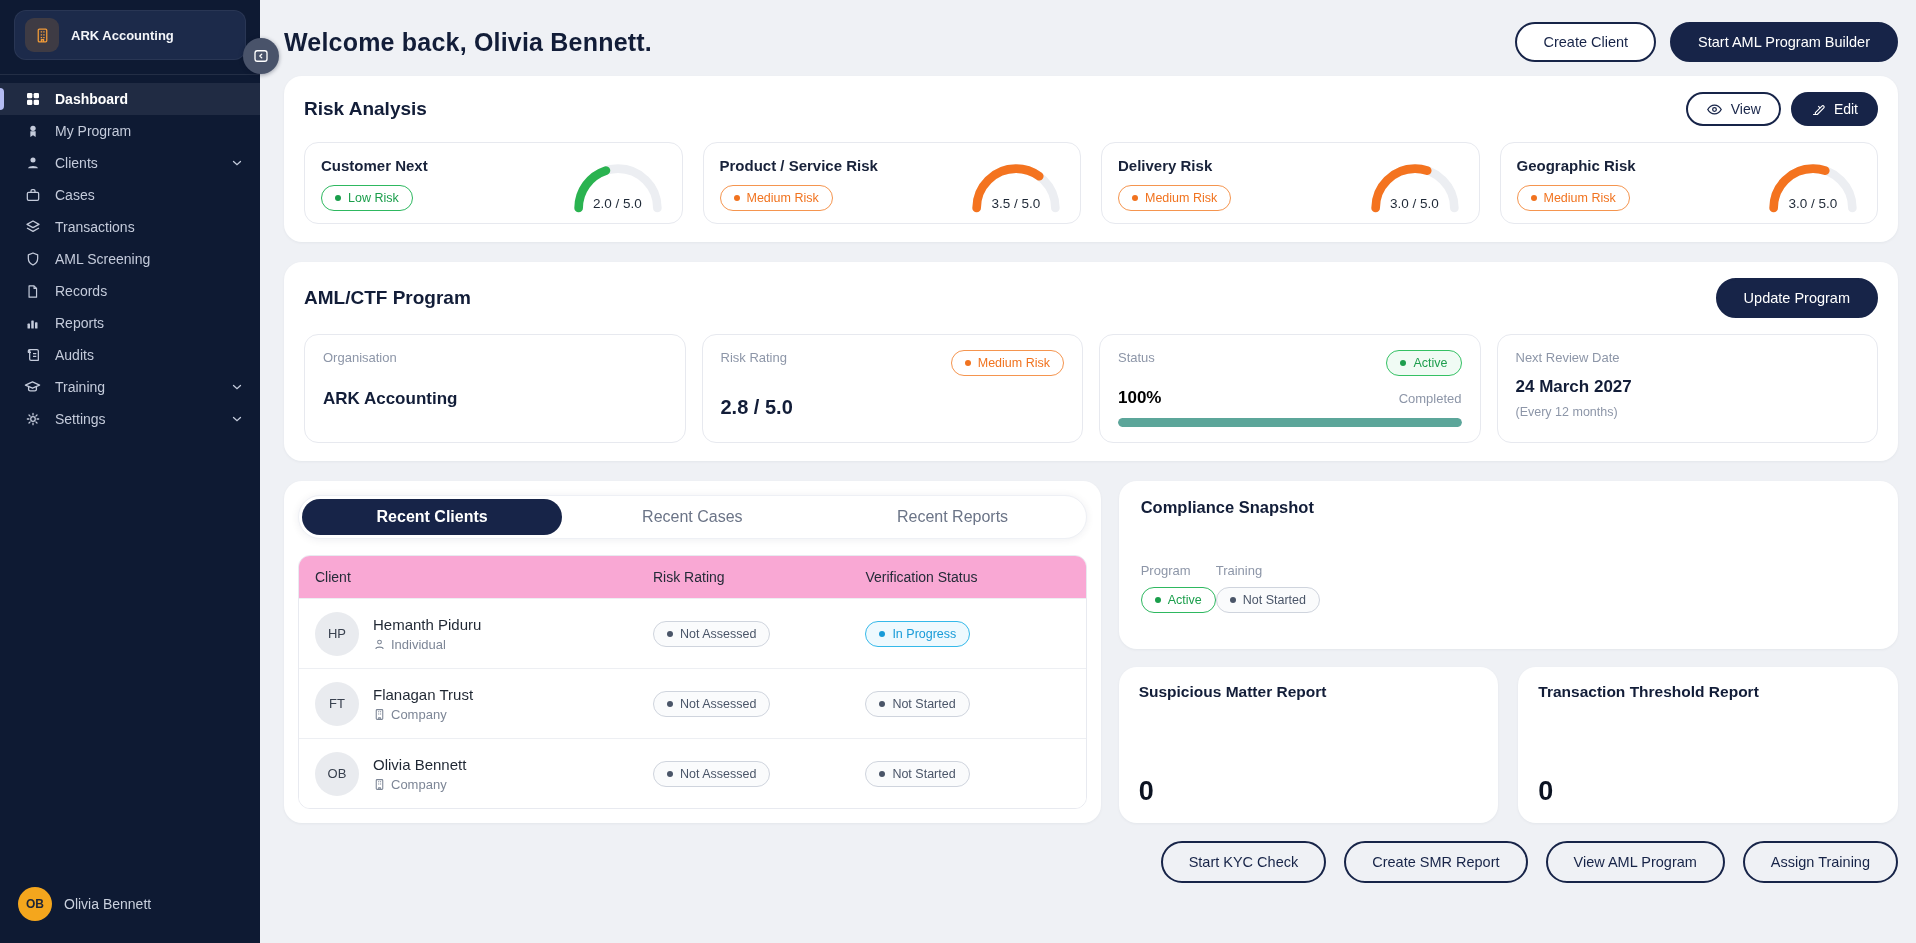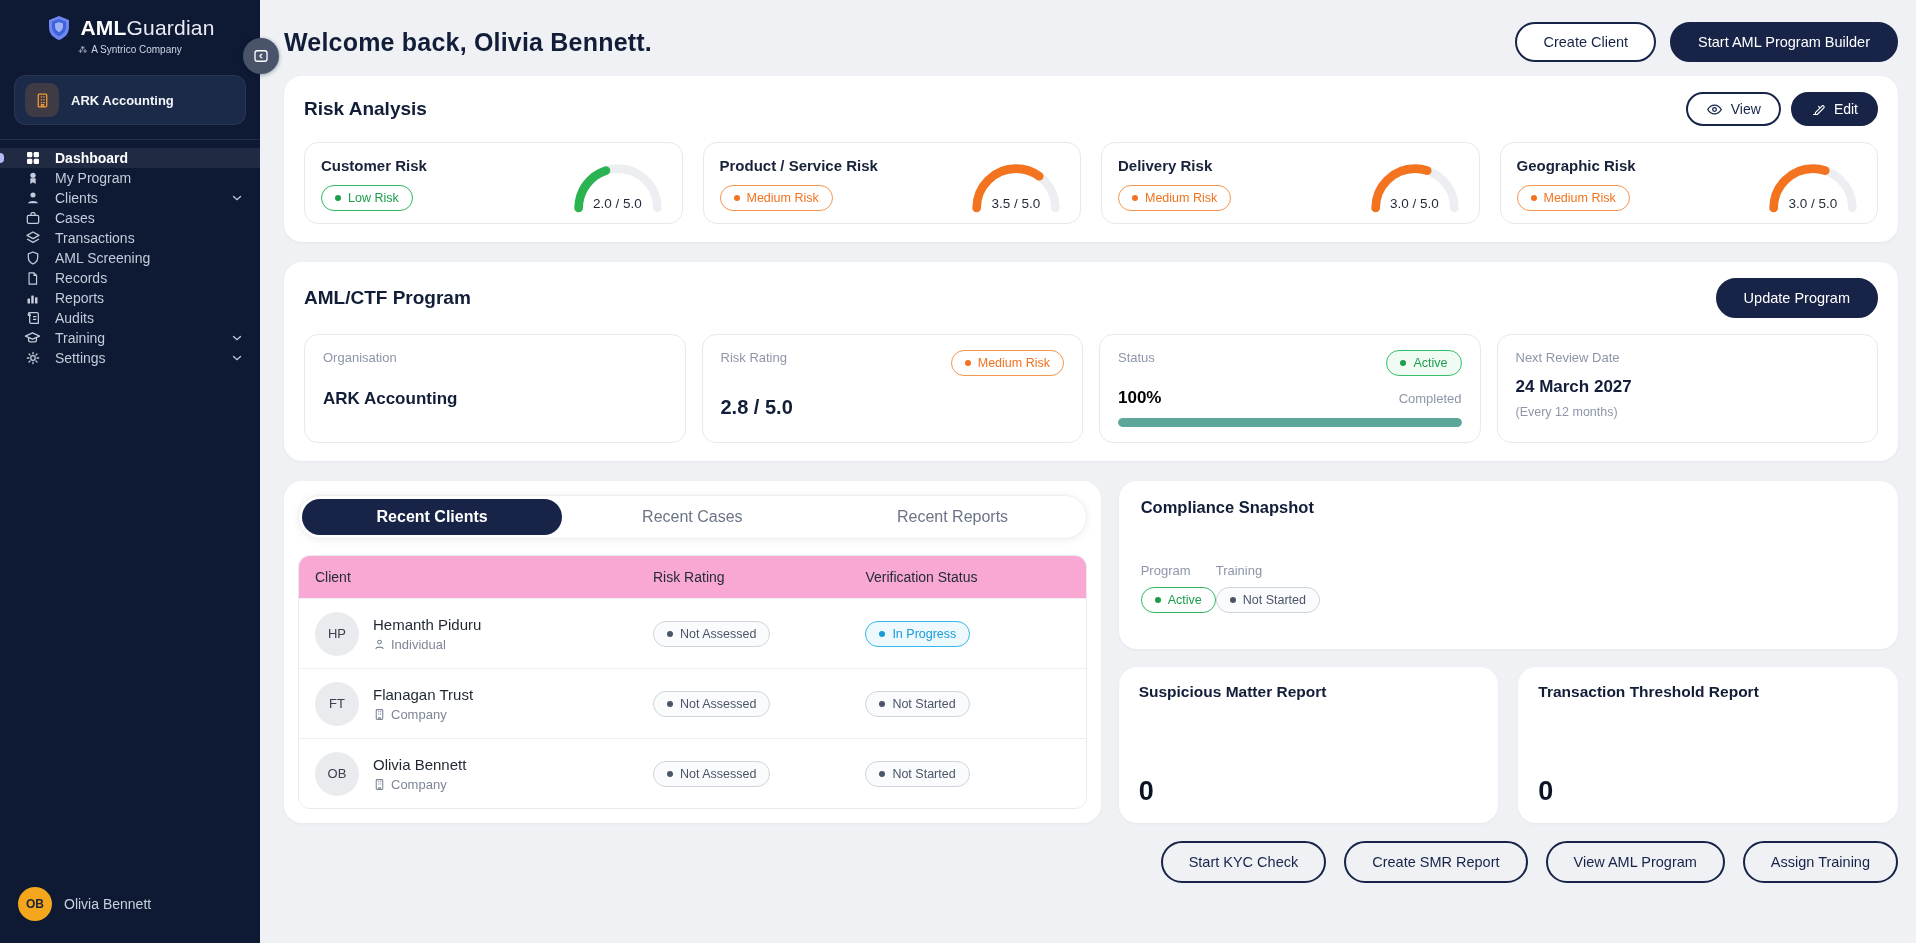--- a/index.html
+++ b/index.html
@@ -22,21 +22,21 @@
   .org-card {
     margin:10px 14px 14px; background:#1c2a4a; border:1px solid rgba(255,255,255,.06);
     border-radius:12px; height:50px; display:flex; align-items:center; gap:12px; padding:0 10px;
     cursor:pointer;
   }
   .org-ic { width:34px; height:34px; border-radius:9px; background:rgba(243,150,35,.16);
     display:flex; align-items:center; justify-content:center; }
   .org-name { color:#f3f5f9; font-size:13px; font-weight:700; }
   .nav { border-top:1px solid rgba(255,255,255,.09); padding-top:8px; flex:1; }
   .nav-item {
-    position:relative; height:20px; display:flex; align-items:center; gap:14px;
+    position:relative; height:32px; display:flex; align-items:center; gap:14px;
     padding:0 16px 0 24px; color:#c4cbdb; font-size:14px; cursor:pointer;
   }
   .nav-item .nav-ic { width:17px; height:17px; display:flex; align-items:center; justify-content:center; }
   .nav-item svg { stroke:#c4cbdb; }
   .nav-item .nav-fill { fill:#c4cbdb; stroke:none; }
   .nav-item.active { background:rgba(255,255,255,.08); color:#fff; font-weight:700; }
   .nav-item.active svg { stroke:#fff; }
   .nav-item.active .nav-fill { fill:#fff; }
   .nav-item.active::before {
     content:""; position:absolute; left:0; top:5px; bottom:5px; width:4px;
@@ -133,36 +133,20 @@
   .report-card { flex:1; background:#fff; border-radius:18px; padding:16px 20px;
     box-shadow:0 1px 3px rgba(20,30,60,.05); height:156px; display:flex; flex-direction:column; }
   .report-title { font-size:15.5px; font-weight:800; color:#121d38; }
   .report-count { margin-top:auto; font-size:27px; font-weight:800; color:#0c1322; }
   .actions-row { display:flex; justify-content:flex-end; gap:18px; margin-top:18px; }
 </style>
 </head>
 <body>
 
 <aside class="sidebar">
-  <div class="brand">
-    <div class="brand-row">
-      <span style="display:flex;">
-        <svg width="28" height="28" viewBox="0 0 28 28">
-          <path d="M14 2l10 4v7c0 7-4.5 11-10 13C8.5 24 4 20 4 13V6l10-4z" fill="#6f86f2"></path>
-          <path d="M14 5l7 2.8v5c0 5-3.2 7.8-7 9.4-3.8-1.6-7-4.4-7-9.4v-5L14 5z" fill="#3f63d8"></path>
-          <path d="M14 8l4 1.6v3c0 3-1.9 4.7-4 5.7-2.1-1-4-2.7-4-5.7v-3L14 8z" fill="#9fb2f7"></path>
-        </svg>
-      </span>
-      <span class="brand-name"><b>AML</b><span>Guardian</span></span>
-    </div>
-    <div class="tagline">
-      <span style="font-size:9px;">⁂</span>
-      <span>A Syntrico Company</span>
-    </div>
-  </div>
 
   <div class="org-card">
     <span class="org-ic">
       <svg width="17" height="17" viewBox="0 0 24 24" fill="none" stroke="#f29b38" stroke-width="1.8">
         <rect x="6" y="3" width="12" height="18" rx="1.5"></rect>
         <path d="M9.5 7h2M13 7h2M9.5 11h2M13 11h2M9.5 15h2M13 15h2M10.5 21v-3h3v3"></path>
       </svg>
     </span>
     <span class="org-name">ARK Accounting</span>
   </div>
@@ -335,21 +319,21 @@
               <path d="M14.5 9.5l-3-3"></path>
             </svg>
           <span>Edit</span>
         </button>
       </div>
     </div>
 
     <div class="gauge-row">
       <div class="gauge-card">
         <div>
-          <h3>Customer Risk</h3>
+          <h3>Customer Next</h3>
           <span class="badge badge-green">Low Risk</span>
         </div>
         <div class="gauge-box">
           <svg width="96" height="56" viewBox="0 0 100 56">
             <path d="M9 52 A 41 41 0 0 1 91 52" fill="none" stroke="#eceef2" stroke-width="9" stroke-linecap="round"></path>
             <path class="gauge-fill" d="M9 52 A 41 41 0 0 1 91 52" fill="none" stroke-width="9" stroke-linecap="round" style="stroke: rgb(42, 179, 80); stroke-dasharray: 51.5294, 132.823;"></path>
           </svg>
           <span class="gauge-val">2.0 / 5.0</span>
         </div>
       </div>

